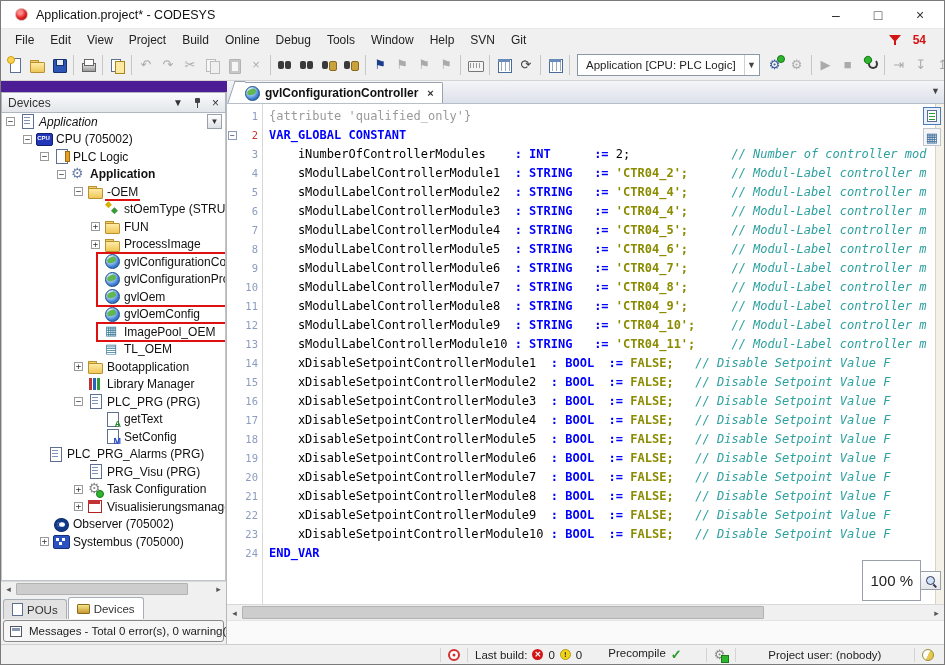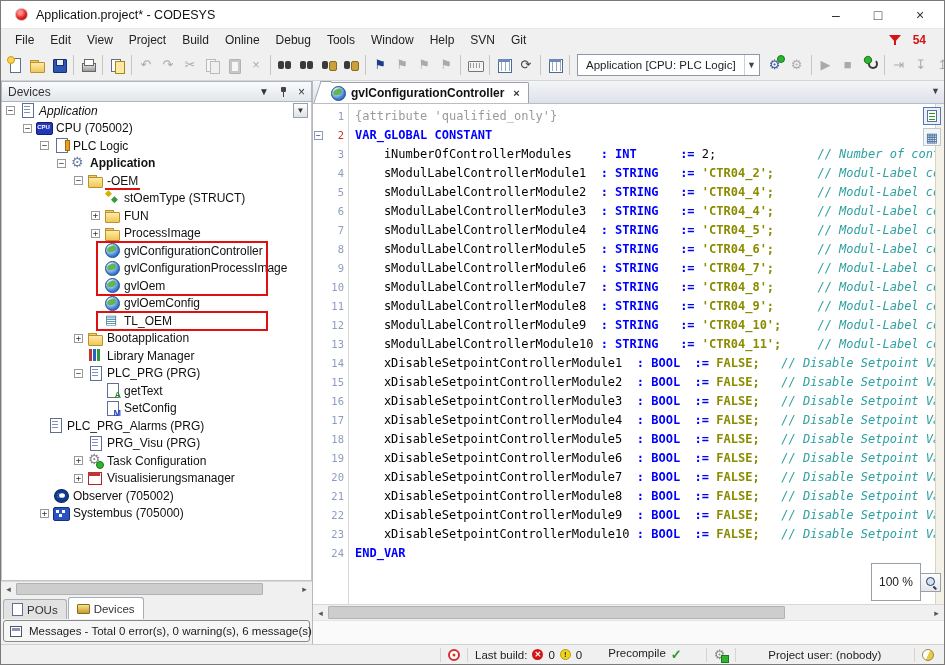--- a/index.html
+++ b/index.html
@@ -53,21 +53,21 @@
   .sh-grid::after{content:"";position:absolute;left:2px;top:2px;width:12px;height:12px;background:linear-gradient(#6a8ab8 3px,transparent 3px),repeating-linear-gradient(90deg,transparent 0 3px,#9ab 3px 4px);}
   .sh-wrench::before{content:"";position:absolute;left:2px;top:7px;width:12px;height:3px;background:#3a3a3a;border-radius:1px;transform:rotate(-40deg);}
   .sh-wrench::after{content:"";position:absolute;right:0;top:2px;width:6px;height:6px;border:2px solid #3a3a3a;border-radius:50%;border-top-color:transparent;}
   .green-dot::before{content:"";position:absolute;right:-1px;top:-1px;width:6px;height:6px;background:#2db52d;border-radius:50%;border:1px solid #1a7a1a;z-index:2;}
   .tb-combo{display:flex;align-items:center;height:22px;background:#fff;border:1px solid #8a98a8;margin:0 4px;flex:none;}
   .tb-combo .lbl{padding:0 8px;font-size:11.5px;color:#222;white-space:nowrap;}
   .tb-combo .arr{width:15px;height:100%;display:flex;align-items:center;justify-content:center;font-size:9px;color:#444;border-left:1px solid #d0d0d0;}
 
   
   .main{flex:1;display:flex;min-height:0;}
-  .left-panel{width:312px;flex:none;display:flex;flex-direction:column;background:#f0f0f0;border-right:1px solid #b8b8b8;}
+  .left-panel{width:226px;flex:none;display:flex;flex-direction:column;background:#f0f0f0;border-right:1px solid #b8b8b8;margin-top:11px;}
   .panel-header{height:21px;flex:none;background:linear-gradient(#fafbfc,#e2e6ea);border:1px solid #b0b6c0;display:flex;align-items:center;padding:0 6px;}
   .panel-title{color:#333;}
   .panel-hbtns{margin-left:auto;display:flex;align-items:center;gap:10px;}
   .ph-btn{color:#333;font-size:10px;line-height:10px;}
   .pin-ic{position:relative;width:9px;height:12px;display:inline-block;}
   .pin-ic::before{content:"";position:absolute;left:2px;top:1px;width:5px;height:5px;background:#444;border-radius:1px;}
   .pin-ic::after{content:"";position:absolute;left:4px;top:6px;width:1px;height:5px;background:#444;}
   .tree{flex:1;background:#fff;border:1px solid #c0c4cc;border-top:none;overflow:hidden;position:relative;}
   .trow{height:17.5px;display:flex;align-items:center;white-space:nowrap;position:relative;}
   .trow .lbl{padding:0 3px;color:#111;}
@@ -146,21 +146,21 @@
   .s-cmt{color:#2fa0a0;font-style:italic;}
   .s-attr{color:#9a9a9a;}
   .s-pln{color:#000;}
   .view-toggles{position:absolute;right:3px;top:3px;display:flex;flex-direction:column;gap:3px;z-index:6;}
   .vt-btn{width:18px;height:18px;border:1px solid #c0c6d0;background:#f4f5f8;display:flex;align-items:center;justify-content:center;position:relative;}
   .vt-btn.active{border-color:#4a7ac0;background:#eaf1fb;}
   .vt-doc{position:relative;width:10px;height:12px;background:#fff;border:1px solid #5f6f92;}
   .vt-doc::after{content:"";position:absolute;left:1px;top:2px;width:6px;height:7px;background:repeating-linear-gradient(to bottom,#2a9a2a 0 1px,transparent 1px 3px);}
   .vt-grid{font-size:13px;color:#3a6a9a;line-height:13px;}
   .zoom-widget{position:absolute;right:3px;bottom:3px;display:flex;align-items:center;z-index:6;}
-  .zoom-box{border:1px solid #9aa0aa;background:#fff;padding:11px 7px;font-size:12px;color:#222;}
+  .zoom-box{border:1px solid #9aa0aa;background:#fff;padding:11px 7px;font-size:15px;color:#222;}
   .zoom-btn{width:20px;height:19px;border:1px solid #9aa0aa;border-left:none;background:linear-gradient(#fdfdfd,#e4e6ea);display:flex;align-items:center;justify-content:center;}
   .mag{position:relative;width:12px;height:12px;}
   .mag::before{content:"";position:absolute;left:1px;top:1px;width:7px;height:7px;border:1.5px solid #335;border-radius:50%;background:#cfe4f8;}
   .mag::after{content:"";position:absolute;right:0px;bottom:0px;width:4px;height:1.5px;background:#335;transform:rotate(45deg);}
   .editor-vsb{width:9px;flex:none;background:#f4f2e8;border-left:1px solid #d8d4c0;}
   .editor-bottom-gap{height:24px;flex:none;background:#fafafa;border-top:1px solid #e4e4e4;}
 
   
   .statusbar{height:20px;flex:none;background:#f0f0f0;border-top:1px solid #cfcfcf;display:flex;align-items:center;font-size:11.5px;color:#222;}
   .sb-sep{width:1px;height:14px;background:#d4d4d4;margin:0 7px;}
@@ -384,20 +384,25 @@
           </div>
           <div class="trow" style="padding-left: 89px;">
             <span class="exp-sp"></span>
             <span class="ti ti-globe"></span>
             <span class="lbl">gvlOem</span>
           </div>
           <div class="trow" style="padding-left: 89px;">
             <span class="exp-sp"></span>
             <span class="ti ti-globe"></span>
             <span class="lbl">gvlOemConfig</span>
+          </div>
+          <div class="trow" style="padding-left: 89px;">
+            <span class="exp-sp"></span>
+            <span class="ti ti-imgpool"></span>
+            <span class="lbl">ImagePool_OEM</span>
           </div>
           <div class="trow" style="padding-left: 89px;">
             <span class="exp-sp"></span>
             <span class="ti ti-textlist"></span>
             <span class="lbl">TL_OEM</span>
           </div>
           <div class="trow" style="padding-left: 72px;">
             <span class="exp">+</span>
             <span class="ti ti-folder"></span>
             <span class="lbl">Bootapplication</span>

